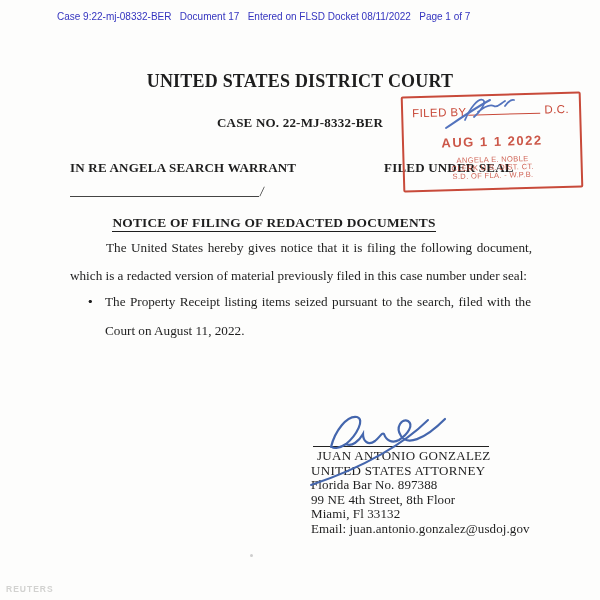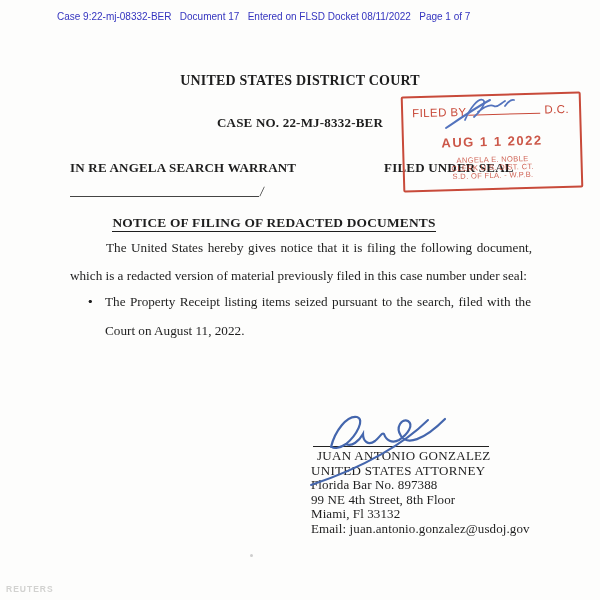--- a/index.html
+++ b/index.html
@@ -6,21 +6,21 @@
   body{width:600px;height:600px;position:relative;background:#fdfdfc;overflow:hidden;
        font-family:"Liberation Serif", serif;color:#1e1e1e;}
   .abs{position:absolute;}
 
   
   .docket{left:57px;top:11px;font-family:"Liberation Sans",sans-serif;
           font-size:10px;color:#3434bf;white-space:pre;}
 
   
   .court-head{left:0;top:74px;width:600px;text-align:center;font-weight:bold;
-              font-size:14px;line-height:14.5px;letter-spacing:.2px;}
+              font-size:18px;line-height:14.5px;letter-spacing:.2px;}
   .case-no{left:0;top:115px;width:600px;text-align:center;font-weight:bold;
            font-size:13px;letter-spacing:.2px;}
 
   
   .in-re{left:70px;top:160px;font-weight:bold;font-size:13px;letter-spacing:.2px;}
   .fus{left:352px;top:160px;font-weight:bold;font-size:13px;letter-spacing:.2px;z-index:1;margin-left:32px;}
   .cap-line{left:70px;top:183px;width:189px;height:13px;border-bottom:1.3px solid #444;}
   .cap-slash{left:260px;top:184px;font-size:14px;transform:skewX(-8deg);}
 
   

